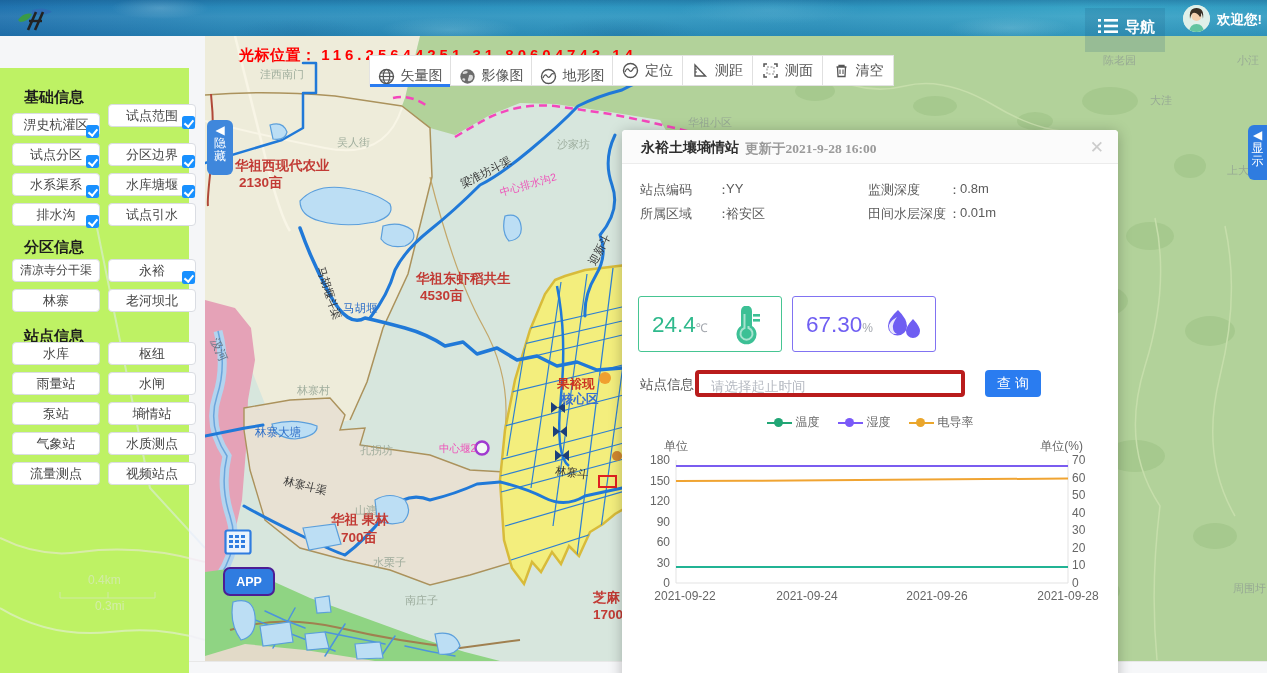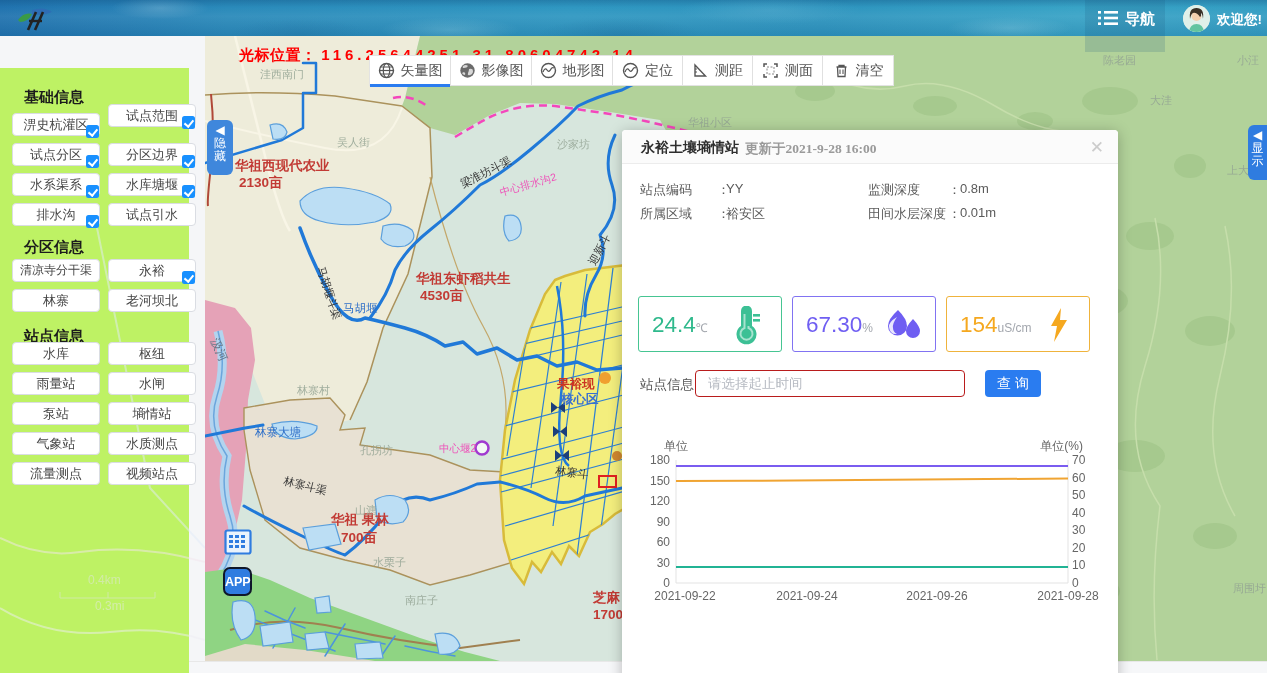--- a/index.html
+++ b/index.html
@@ -13,21 +13,21 @@
   background:
    radial-gradient(70px 16px at 160px 8px, rgba(255,255,255,.18), transparent 70%),
    radial-gradient(100px 18px at 450px 30px, rgba(170,225,235,.25), transparent 70%),
    radial-gradient(130px 20px at 770px 10px, rgba(110,185,215,.3), transparent 70%),
    radial-gradient(90px 16px at 1010px 28px, rgba(190,235,245,.22), transparent 70%),
    radial-gradient(120px 26px at 620px 36px, rgba(20,90,140,.25), transparent 70%),
    radial-gradient(100px 22px at 300px 34px, rgba(25,95,145,.2), transparent 70%),
    linear-gradient(180deg, rgba(12,70,120,.3) 0%, rgba(12,70,120,0) 20%, rgba(255,255,255,.06) 45%, rgba(10,60,110,.12) 100%);}
 #logo { position:absolute; left:16px; top:4px; }
 #title { position:absolute; left:62px; top:9px; color:#fff; font-size:16.5px; font-weight:bold; letter-spacing:0px; }
-#nav { position:absolute; left:1085px; top:0; width:80px; height:52px; background:rgba(30,90,130,.18); color:#fff; }
+#nav { position:absolute; left:1085px; top:8px; width:80px; height:44px; background:rgba(30,90,130,.18); color:#fff; }
 #nav svg{ position:absolute; left:13px; top:10px;}
 #nav span { position:absolute; left:40px; top:10px; font-size:15px; font-weight:bold; }
 #avatar { position:absolute; left:1183px; top:5px; width:27px; height:27px; border-radius:50%; background:#ddeee8; overflow:hidden; }
 #welcome { position:absolute; left:1217px; top:11px; color:#fff; font-size:13.5px; font-weight:bold; }
 
 
 #sidebar { position:absolute; left:0; top:36px; width:189px; height:625px; background:#bef264; z-index:5;margin-top:32px; }
 #sidebar .faint { position:absolute; inset:0; opacity:.5; }
 .sec { position:absolute; left:24px; font-size:15px; font-weight:bold; color:#1c1c1c; }
 .btn { position:absolute; width:88px; height:23px; background:#fff; border:1px solid #dadde3; border-radius:4px;
@@ -36,27 +36,27 @@
 .btn .ck:after { content:""; position:absolute; left:4.2px; top:1.6px; width:3.6px; height:7px;
   border:solid #fff; border-width:0 2px 2px 0; transform:rotate(40deg); }
 
 
 #map { position:absolute; left:205px; top:36px; width:1062px; height:625px; overflow:hidden; background:#d8e6de; }
 #coords { position:absolute; left:34px; top:10px; color:#fe0000; font-size:15px; font-weight:bold; letter-spacing:.5px; z-index:3; }
 #toolbar { position:absolute; left:164px; top:19px; height:31px; background:#fff; z-index:4; display:flex; border:1px solid #e3e3e3; }
 .tb { position:relative; height:100%; border-right:1px solid #e0e0e0; color:#555; font-size:14px;
   display:flex; align-items:center; justify-content:center; gap:6px; }
 .tb:last-child { border-right:none; }
-.tb.w3 { width:81px; } .tb.w2 { width:70px; }
+.tb.w3 { width:81px;align-items:flex-end; } .tb.w2 { width:70px; }
 .tb.active:after { content:""; position:absolute; left:0; bottom:-2px; width:100%; height:3px; background:#2a7cf0; }
 #hideTab { position:absolute; left:2px; top:84px; width:26px; height:55px; background:#3f87dc; border-radius:6px; z-index:3;
   color:#fff; text-align:center; font-size:12px; padding-top:4px; line-height:13px;}
 #showTab { position:absolute; right:0px; top:89px; width:19px; height:55px; background:#2f7ce0; border-radius:6px 0 0 6px; z-index:3;
   color:#fff; text-align:center; font-size:12px; padding-top:4px; line-height:13px;}
-#appBtn { position:absolute; left:18px; top:531px; width:29px; height:29px; background:#2f7ce0; border:2px solid #0f172a; border-radius:7px; z-index:3;
+#appBtn { position:absolute; left:18px; top:531px; width:52px; height:29px; background:#2f7ce0; border:2px solid #4c1d95; border-radius:7px; z-index:3;
   color:#fff; font-size:12.5px; font-weight:bold; text-align:center; line-height:26px; }
 #calIcon { position:absolute; left:19px; top:492px; z-index:3; }
 
 
 #popup { position:absolute; left:622px; top:130px; width:496px; height:596px; background:#fff; border-radius:4px;
   box-shadow:0 2px 14px rgba(0,0,0,.25); z-index:6; }
 #pHead { position:absolute; left:0; top:0; width:100%; height:34px; border-bottom:1px solid #ececec; background:#fbfbfb; border-radius:4px 4px 0 0;}
 #pTitle { position:absolute; left:19px; top:9px; font-size:14px; font-weight:bold; color:#2e2e2e; }
 #pTime { position:absolute; left:123px; top:10px; font-size:13.5px; font-weight:bold; color:#9a9a9a; font-family:"Liberation Serif",serif; }
 #pClose { position:absolute; right:14px; top:7px; font-size:17px; color:#ccc; }
@@ -65,21 +65,21 @@
 .tab { flex:1; text-align:center; line-height:24px; font-size:13.5px; color:#555; border-right:1px solid #dcdfe6; background:#fff; }
 .tab:first-child { background:#2a7cf0; color:#fff; border-radius:3px 0 0 3px; border-right:none;}
 .tab:last-child { border-right:none; }
 .card { position:absolute; top:166px; width:144px; height:56px; border-radius:3px; background:#fff; }
 .card .v { position:absolute; left:13px; top:15px; font-size:22.5px; }
 .card .u { font-size:12px; color:#a2a6ad; font-weight:normal;}
 #card1 { left:16px; border:1px solid #46c592; }
 #card2 { left:170px; border:1px solid #8173f2; }
 #card3 { left:324px; border:1px solid #efb33c; }
 #timeLbl { position:absolute; left:18px; top:246px; font-size:13.5px; color:#555; }
-#timeInput { position:absolute; left:73px; top:240px; width:270px; height:27px; border:1px solid #b91c1c; border-radius:4px;
+#timeInput { position:absolute; left:73px; top:240px; width:270px; height:27px; border:4px solid #b91c1c; border-radius:4px;
   font-size:13.5px; color:#b6bac2; line-height:25px; padding-left:12px; }
 #queryBtn { position:absolute; left:363px; top:240px; width:56px; height:27px; background:#2a7cf0; border-radius:4px;
   color:#fff; font-size:14px; text-align:center; line-height:27px; }
 #legend { position:absolute; left:0; top:284px; width:100%; display:flex; justify-content:center; gap:18px; font-size:12px; color:#666; }
 .li { display:flex; align-items:center; gap:4px; }
 .lm { width:25px; height:10px; position:relative; }
 .lm i { position:absolute; left:0; top:4.5px; width:25px; height:2px; }
 .lm b { position:absolute; left:7.5px; top:0; width:9px; height:9px; border-radius:50%; }
 </style>
 </head>
@@ -406,31 +406,39 @@
       </svg>
     </div>
     <div class="card" id="card2">
       <div class="v" style="color:#6f5ef2;">67.30<span class="u">%</span></div>
       <svg style="position:absolute;right:12px;top:10px;" width="38" height="36" viewBox="0 0 38 36">
         <path d="M13,3 q9,9 9,16 a9.5,9.5 0 1 1 -19,0 q0,-7 10,-16z" fill="#6f5ef2"></path>
         <path d="M28,12 q7,7.5 7,12 a7,7 0 1 1 -14,0 q0,-4.5 7,-12z" fill="#6f5ef2"></path>
         <path d="M12,10 q-5,7 -4,11 a7,7 0 0 0 4,6 q-7,1 -8,-7 q-0.5,-5 8,-10z" fill="#fff" opacity=".85"></path>
       </svg>
     </div>
-    <div class="card" id="card3">
-      <div class="v" style="color:#f5a81f;">154<span class="u">uS/cm</span></div>
-      <svg style="position:absolute;right:18px;top:9px;" width="24" height="38" viewBox="0 0 24 38">
-        <path d="M14,2 L4,20 L10,20 L7,36 L20,14 L13,14 Z" fill="#f5a81f"></path>
-      </svg>
-    </div>
 
     <div id="timeLbl">站点信息</div>
     <div id="timeInput">请选择起止时间</div>
     <div id="queryBtn">查 询</div>
 
+    <div id="legend">
+      <div class="li"><span class="lm">
+            <i style="background:#21a675;"></i>
+            <b style="background:#21a675;"></b>
+          </span>温度</div>
+      <div class="li"><span class="lm">
+            <i style="background:#7a5af8;"></i>
+            <b style="background:#7a5af8;"></b>
+          </span>湿度</div>
+      <div class="li"><span class="lm">
+            <i style="background:#eaa62c;"></i>
+            <b style="background:#eaa62c;"></b>
+          </span>电导率</div>
+    </div>
 
     <svg id="chart" style="position:absolute;left:0;top:303px;" width="496" height="170" viewBox="0 0 496 170">
       <text x="42" y="17" font-size="12" fill="#666">单位</text>
       <text x="461" y="17" font-size="12" fill="#666" text-anchor="end">单位(%)</text>
       <g font-size="12" fill="#666" text-anchor="end">
         <text x="48" y="31">180</text>
           <text x="48" y="51.5">150</text>
           <text x="48" y="72">120</text>
         <text x="48" y="92.5">90</text>
           <text x="48" y="113">60</text>

